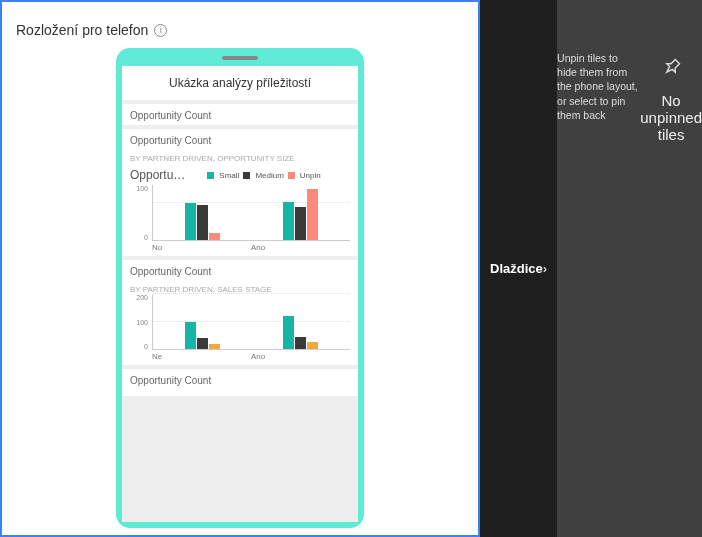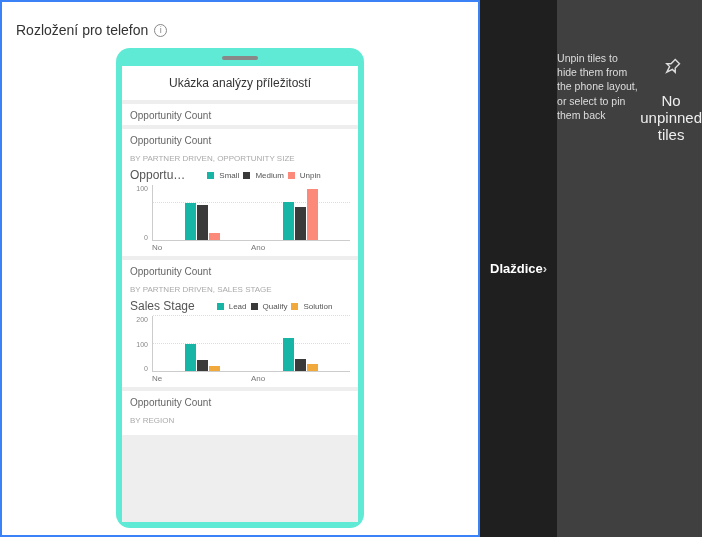--- a/index.html
+++ b/index.html
@@ -238,29 +238,20 @@
         </div>
         <div class="x-labels" id="xlab0">
             <span>No</span>
             <span>Ano</span>
           </div>
       </div>
 
       <div class="tile">
         <div class="tile-title">Opportunity Count</div>
         <div class="tile-subtitle">BY PARTNER DRIVEN, SALES STAGE</div>
-        <div class="legend-row">
-          <span class="legend-label">Sales Stage</span>
-          <span class="swatch" style="background:#17b5a5"></span>
-          <span>Lead</span>
-          <span class="swatch" style="background:#3a3a3a"></span>
-          <span>Qualify</span>
-          <span class="swatch" style="background:#f2a93b"></span>
-          <span>Solution</span>
-        </div>
         <div class="chart-area">
           <div class="y-axis">
             <span>200</span>
             <span>100</span>
             <span>0</span>
           </div>
           <div class="plot" id="plot1">
               <div class="gridline" style="bottom: 50%;"></div>
               <div class="gridline" style="bottom: 100%;"></div>
               <div class="group">
@@ -276,21 +267,20 @@
             </div>
         </div>
         <div class="x-labels" id="xlab1">
             <span>Ne</span>
             <span>Ano</span>
           </div>
       </div>
 
       <div class="tile" style="padding-bottom:10px">
         <div class="tile-title">Opportunity Count</div>
-        <div class="tile-subtitle">BY REGION</div>
       </div>
 
     </div>
   </div>
 </div>
 
 <div class="side-panel">
   <div class="side-header">
     <span>Dlaždice</span>
     <span class="chev">›</span>

